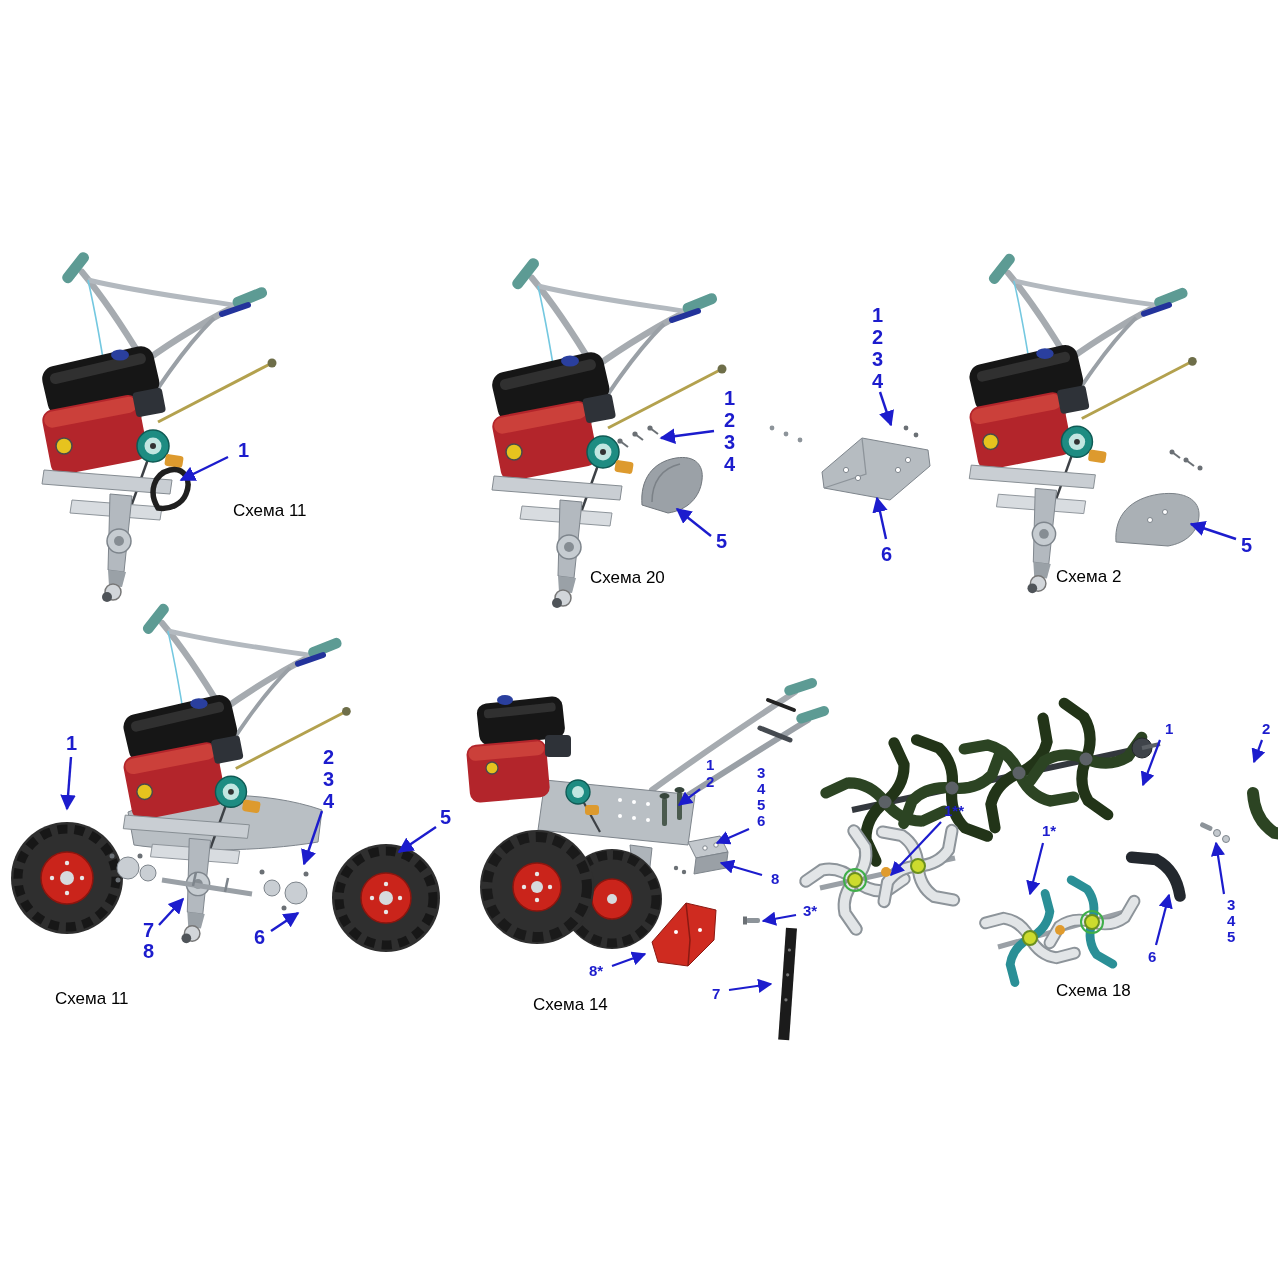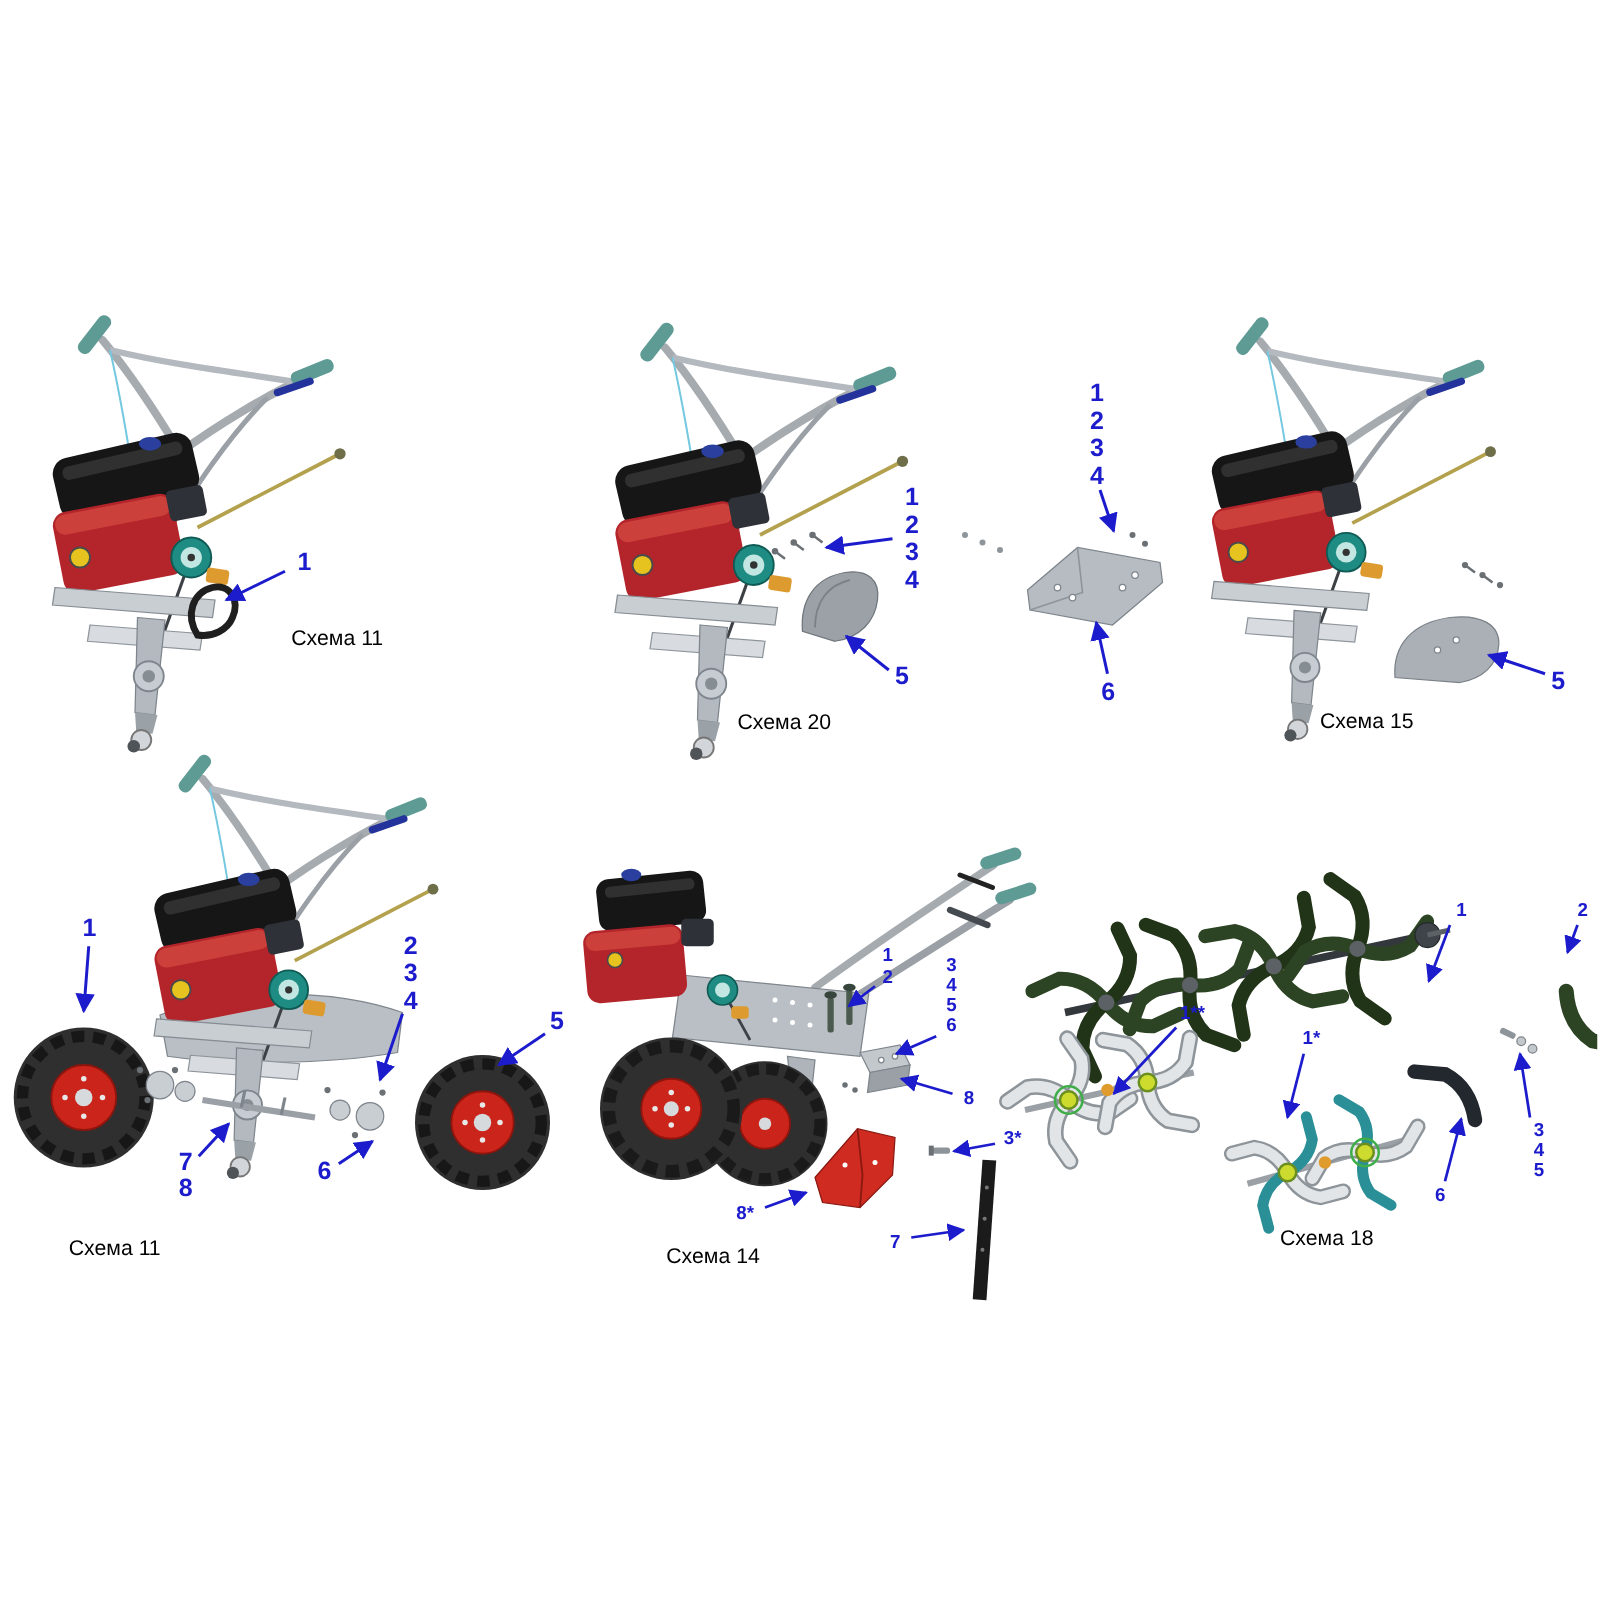--- a/index.html
+++ b/index.html
@@ -400,18 +400,18 @@
 <div class="callout sm" style="left:1262px;top:721px">2</div>
 <div class="callout sm" style="left:1042px;top:823px">1*</div>
 <div class="callout sm" style="left:944px;top:803px">1**</div>
 <div class="callout sm" style="left:1227px;top:897px">3</div>
 <div class="callout sm" style="left:1227px;top:913px">4</div>
 <div class="callout sm" style="left:1227px;top:929px">5</div>
 <div class="callout sm" style="left:1148px;top:949px">6</div>
 
 <div class="scheme-label" style="left:233px;top:502px">Схема 11</div>
 <div class="scheme-label" style="left:590px;top:569px">Схема 20</div>
-<div class="scheme-label" style="left:1056px;top:568px">Схема 15</div>
+<div class="scheme-label" style="left:1056px;top:568px">Схема 2</div>
 <div class="scheme-label" style="left:55px;top:990px">Схема 11</div>
 <div class="scheme-label" style="left:533px;top:996px">Схема 14</div>
-<div class="scheme-label" style="left:1024px;top:982px">Схема 18</div>
+<div class="scheme-label" style="left:1056px;top:982px">Схема 18</div>
 
 </div>
 
 </body></html>

